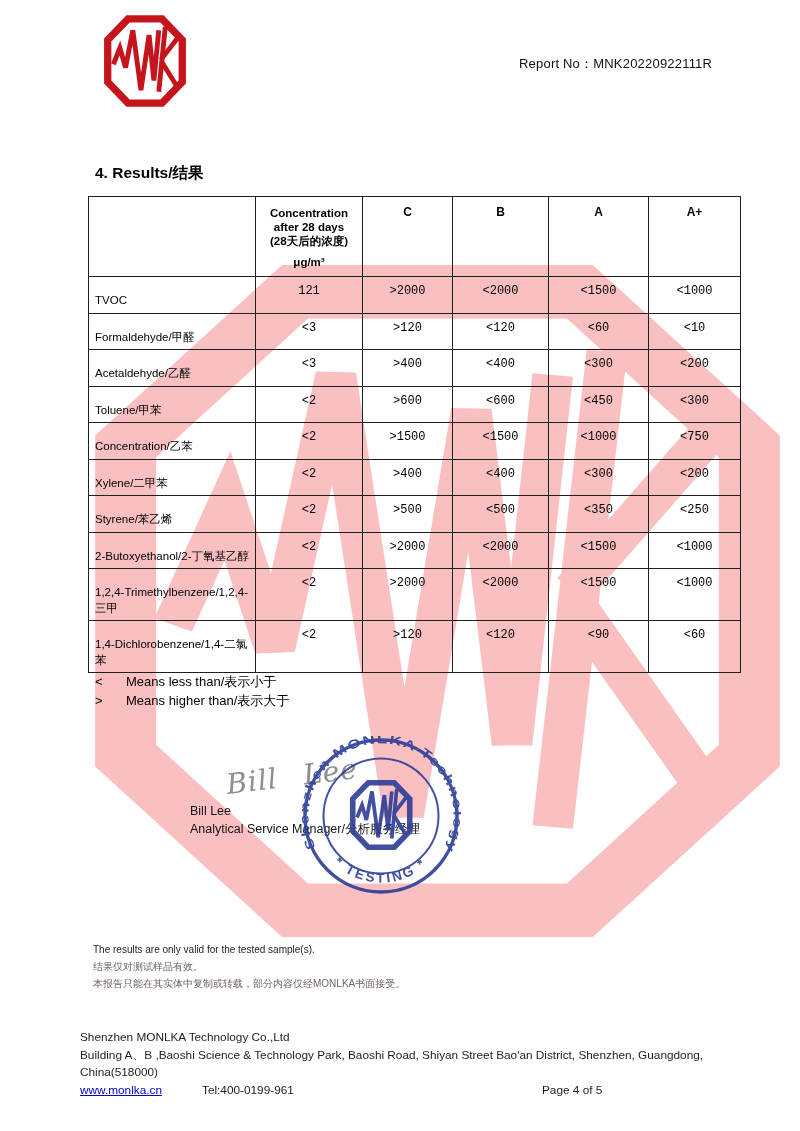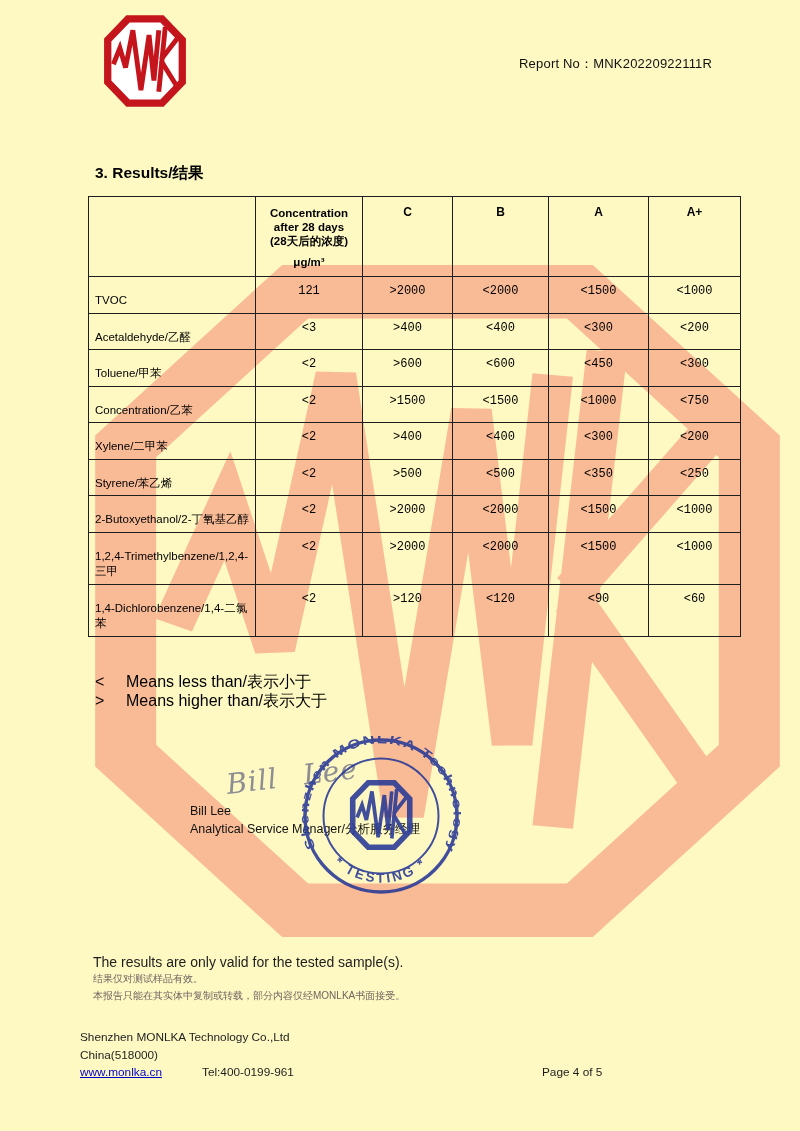--- a/index.html
+++ b/index.html
@@ -1,19 +1,19 @@
 <!DOCTYPE html>
 <html><head>
 <meta charset="utf-8">
 <style>
   * { margin:0; padding:0; box-sizing:border-box; }
   html,body { background:#e9e9e9; }
   body { font-family:"Liberation Sans", sans-serif; }
   #page {
-    position:relative; width:800px; height:1131px; background:#fef9c3;
+    position:relative; width:800px; height:1131px; background:#ffffff;
     margin:0 auto; overflow:hidden;
   }
   
   #watermark {
     position:absolute; left:85px; top:256px; width:705px; height:690px;
     opacity:0.28; z-index:1; pointer-events:none;
   }
   
   #logo { position:absolute; left:102px; top:14px; width:86px; height:94px; z-index:2; }
   #report-no {
@@ -37,36 +37,36 @@
   #results-table thead th { height:80px; padding-top:8px; font-size:12px; font-weight:bold; text-align:center; }
   #results-table th.conc-col { padding-top:9px; }
   .conc-line { font-size:11.5px; font-weight:bold; line-height:14px; text-align:center; }
   .conc-unit { margin-top:7px; font-weight:bold; font-size:11.5px; }
   #results-table td { font-size:12px; padding-top:7px; height:30px; }
   #results-table td.name {
     font-size:11.5px; text-align:left; padding:16px 4px 4px 6px; line-height:15.5px;
   }
   #results-table td.val { text-align:center;font-family:Liberation Mono, monospace; }
   
-  #legend { position:absolute; left:95px; top:673px; z-index:2; font-size:16px; color:#000; }
+  #legend { position:absolute; left:95px; top:673px; z-index:2; font-size:13px; color:#000; }
   .legend-row { line-height:18.5px; }
   .legend-sym { display:inline-block; width:31px; }
   
   #signature-script {
     position:absolute; left:226px; top:760px; z-index:2;
     font-family:"DejaVu Serif", serif; font-style:italic;
     font-size:28px; color:#8d8d92; letter-spacing:1px; word-spacing:16px;
     transform:rotate(-7deg);
   }
   #signer-name  { position:absolute; left:190px; top:804px; z-index:2; font-size:12.5px; color:#111; }
   #signer-title { position:absolute; left:190px; top:821px; z-index:2; font-size:12.5px; color:#111; }
   #stamp { position:absolute; left:301px; top:736px; width:160px; height:160px; z-index:3; opacity:0.9; }
   
   #disclaimer { position:absolute; left:93px; top:942px; z-index:2; }
-  .disc-en { font-size:14px; color:#1d1d1d; line-height:16px;margin-top:12px; }
+  .disc-en { font-size:10px; color:#1d1d1d; line-height:16px; }
   .disc-cn { font-size:10px;  color:#6e6360; line-height:17px; }
   
   #footer { position:absolute; left:80px; top:1029px; width:680px; z-index:2; font-size:11.8px; color:#1d1d1d; line-height:17.5px; }
   #footer-links { position:relative; height:18px; }
   #website { color:#0000cc; text-decoration:underline; cursor:pointer; }
   #tel  { position:absolute; left:122px; }
   #page-num { position:absolute; left:462px; }
 </style>
 </head>
 <body>
@@ -94,21 +94,21 @@
         <path d="M72 56 L92 30" fill="none" stroke-width="6"></path>
         <path d="M72 58 L93 92" fill="none" stroke-width="6"></path>
       </g>
     </svg>
   </div>
 
   <div id="report-no">
     <span>Report No：</span><span>MNK20220922111R</span>
   </div>
 
-  <div id="section-title">3. Results/结果</div>
+  <div id="section-title">4. Results/结果</div>
 
   <table id="results-table">
     <colgroup>
       <col style="width:167px">
         <col style="width:107px">
         <col style="width:90px">
       <col style="width:96px">
         <col style="width:100px">
         <col style="width:92px">
     </colgroup>
@@ -130,20 +130,28 @@
     <tbody id="results-body">
         <tr>
       <td class="name">TVOC</td>
       <td class="val">121</td>
       <td class="val">&gt;2000</td>
       <td class="val">&lt;2000</td>
       <td class="val">&lt;1500</td>
       <td class="val">&lt;1000</td>
     </tr>
         <tr>
+      <td class="name">Formaldehyde/甲醛</td>
+      <td class="val">&lt;3</td>
+      <td class="val">&gt;120</td>
+      <td class="val">&lt;120</td>
+      <td class="val">&lt;60</td>
+      <td class="val">&lt;10</td>
+    </tr>
+        <tr>
       <td class="name">Acetaldehyde/乙醛</td>
       <td class="val">&lt;3</td>
       <td class="val">&gt;400</td>
       <td class="val">&lt;400</td>
       <td class="val">&lt;300</td>
       <td class="val">&lt;200</td>
     </tr>
         <tr>
       <td class="name">Toluene/甲苯</td>
       <td class="val">&lt;2</td>
@@ -241,20 +249,21 @@
   </div>
 
   <div id="disclaimer">
     <div class="disc-en">The results are only valid for the tested sample(s).</div>
     <div class="disc-cn">结果仅对测试样品有效。</div>
     <div class="disc-cn">本报告只能在其实体中复制或转载，部分内容仅经MONLKA书面接受。</div>
   </div>
 
   <div id="footer">
     <div>Shenzhen MONLKA Technology Co.,Ltd</div>
+    <div>Building A、B ,Baoshi Science &amp; Technology Park, Baoshi Road, Shiyan Street Bao'an District, Shenzhen, Guangdong,</div>
     <div>China(518000)</div>
     <div id="footer-links">
       <a id="website">www.monlka.cn</a>
       <span id="tel">Tel:400-0199-961</span>
       <span id="page-num">Page 4 of 5</span>
     </div>
   </div>
 
 </div>
 

